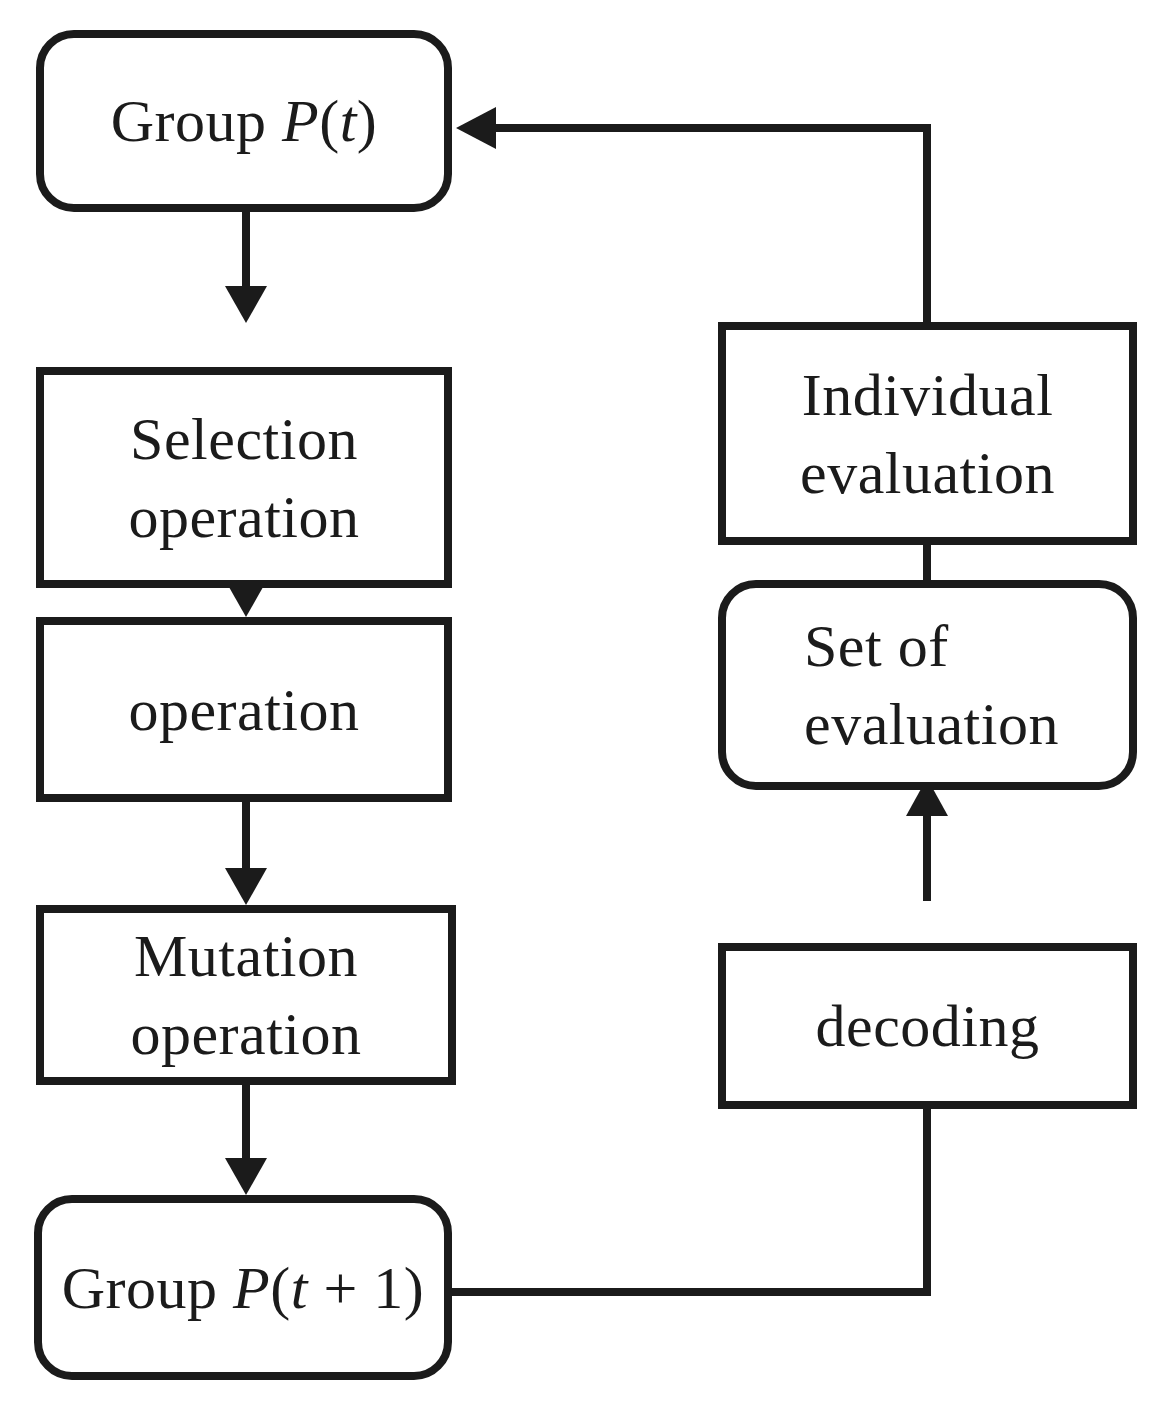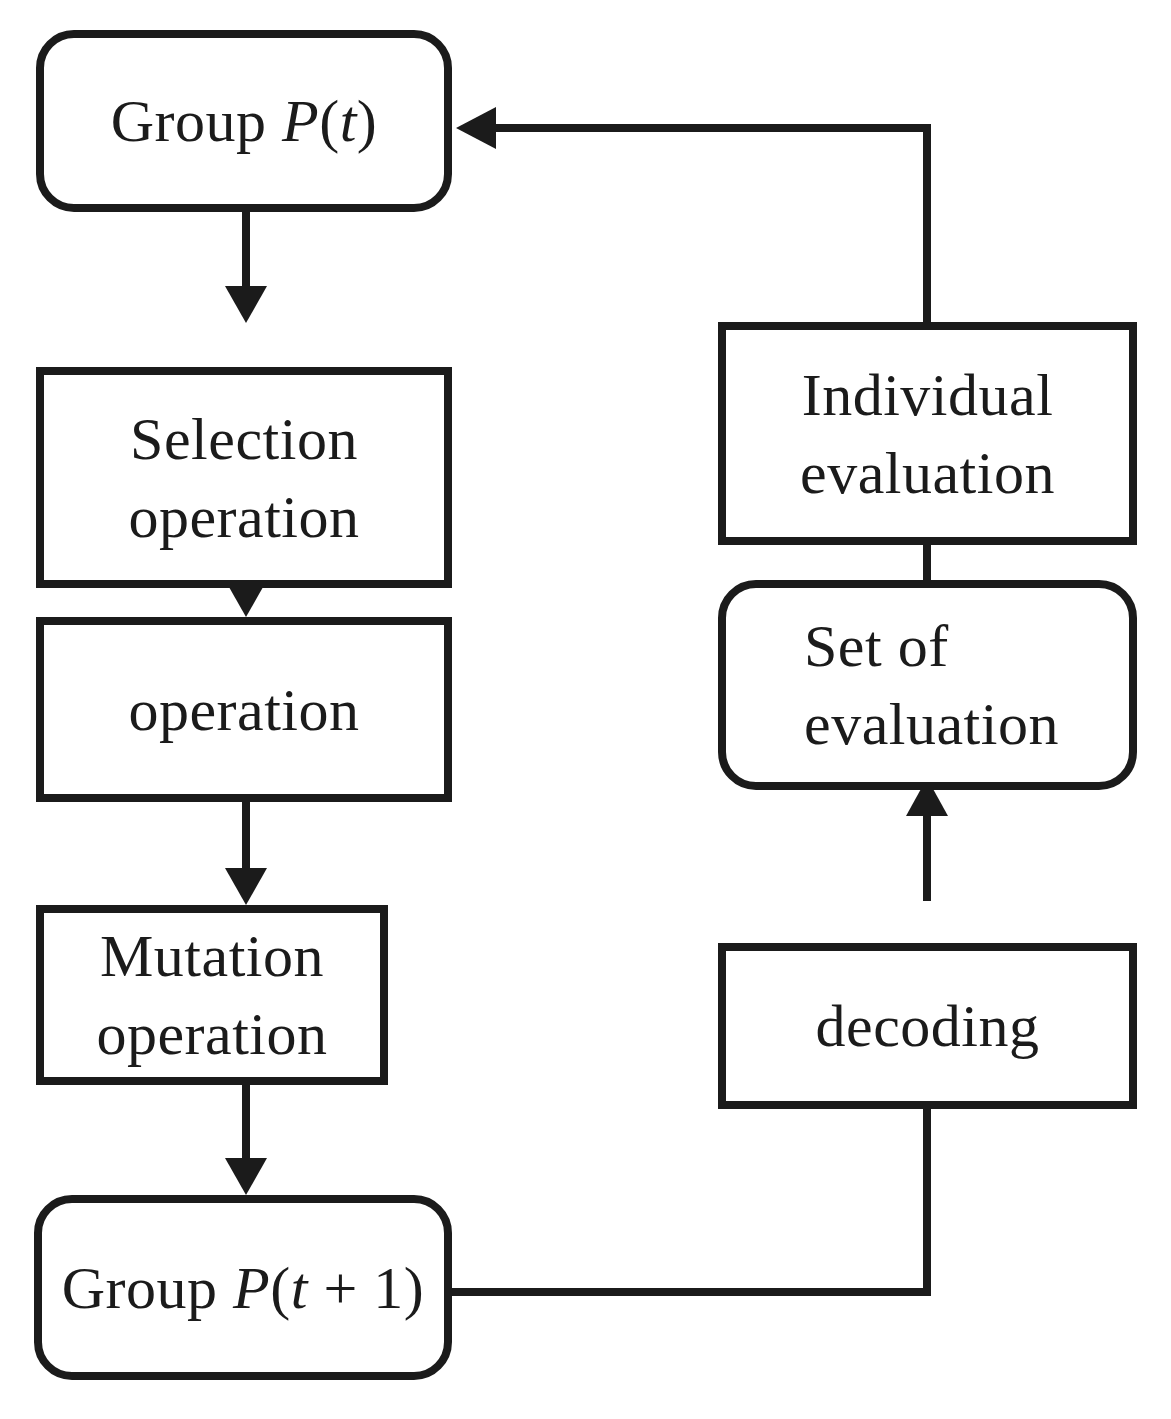--- a/index.html
+++ b/index.html
@@ -93,21 +93,21 @@
 
   <div class="node" style="left:36px; top:323px; width:416px; height:221px;margin-top:44px;">
     <span class="ln">Selection</span>
     <span class="ln">operation</span>
   </div>
 
   <div class="node" style="left:36px; top:617px; width:416px; height:185px;">
     <span class="ln">operation</span>
   </div>
 
-  <div class="node" style="left:36px; top:905px; width:352px; height:180px;">
+  <div class="node" style="left:36px; top:905px; width:420px; height:180px;">
     <span class="ln">Mutation</span>
     <span class="ln">operation</span>
   </div>
 
   <div class="node rounded" style="left:34px; top:1195px; width:418px; height:185px;">
     <span class="math-line"><span>Group </span><em>P</em><span>(</span><em>t</em><span> + 1)</span></span>
   </div>
 
   <div class="node" style="left:718px; top:322px; width:419px; height:223px;">
     <span class="ln">Individual</span>

